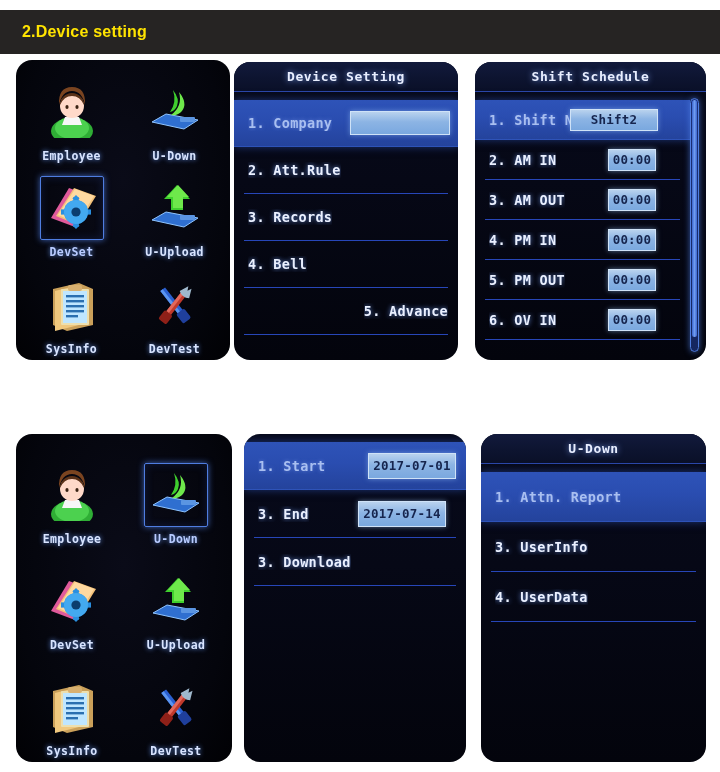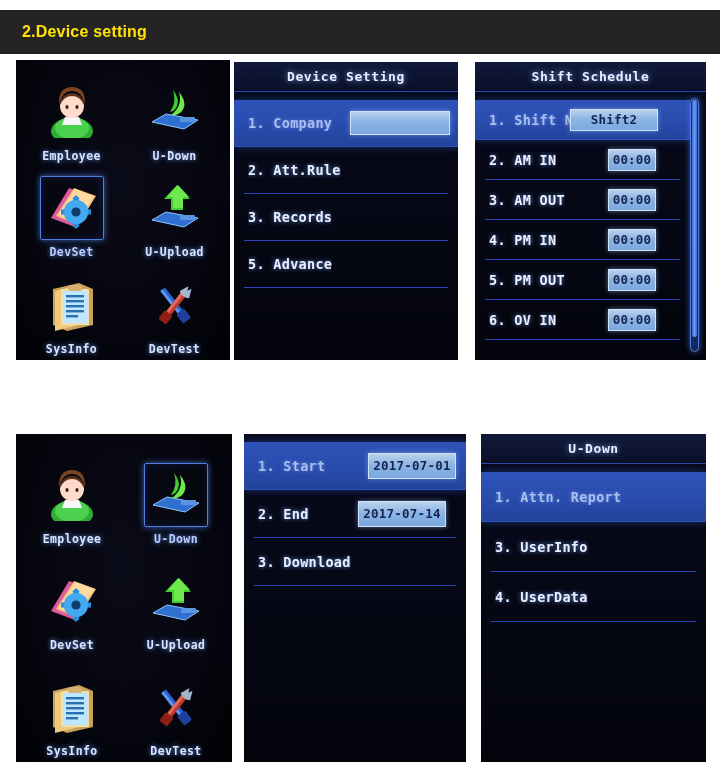--- a/index.html
+++ b/index.html
@@ -23,20 +23,21 @@
     white-space:nowrap;
   }
   #sec2-bar{ top:10px; }
   #sec3-bar{ top:377px; }
 
   
   .screen{
     position:absolute;
     background:#05060f;
     overflow:hidden;
+    border-radius:16px;
   }
   .screen.menu{
     background:linear-gradient(180deg,#070a1b 0%,#060816 40%,#03040c 100%);
   }
 
   
   .icon-grid{
     width:100%; height:100%;
     display:grid;
     grid-template-columns:1fr 1fr;
@@ -261,20 +262,23 @@
           <div class="rtext">1. Company</div>
           <div class="field" style="right: 8px; top: 50%; transform: translateY(-50%); width: 100px; height: 24px;"></div>
         </div>
         <div class="menu-row" style="height: 47px; padding-left: 4px;">
           <div class="rtext">2. Att.Rule</div>
         </div>
         <div class="menu-row" style="height: 47px; padding-left: 4px;">
           <div class="rtext">3. Records</div>
         </div>
         <div class="menu-row" style="height: 47px; padding-left: 4px;">
+          <div class="rtext">4. Bell</div>
+        </div>
+        <div class="menu-row" style="height: 47px; padding-left: 4px; justify-content: flex-end;">
           <div class="rtext">5. Advance</div>
         </div>
       </div>
   </div>
 
   <div class="screen menu" id="scr-shift" style="left:475px; top:62px; width:231px; height:298px;">
     <div class="menu-title">
       <span>Shift Schedule</span>
     </div>
     <div class="menu-body" id="shift-body" style="padding-right: 26px;">
@@ -413,21 +417,21 @@
       </div>
   </div>
 
   <div class="screen menu" id="scr-attn" style="left:244px; top:434px; width:222px; height:328px;">
     <div class="menu-body" id="attn-body">
         <div class="menu-row sel" style="height: 48px; padding-left: 14px; margin-left: -10px; margin-right: -10px; text-align: right;">
           <div class="rtext">1. Start</div>
           <div class="field" style="right: 10px; top: 50%; transform: translateY(-50%); width: 88px; height: 26px;">2017-07-01</div>
         </div>
         <div class="menu-row" style="height: 48px; padding-left: 4px;">
-          <div class="rtext">2. End</div>
+          <div class="rtext">3. End</div>
           <div class="field" style="right: 10px; top: 50%; transform: translateY(-50%); width: 88px; height: 26px;">2017-07-14</div>
         </div>
         <div class="menu-row" style="height: 48px; padding-left: 4px;">
           <div class="rtext">3. Download</div>
         </div>
       </div>
   </div>
 
   <div class="screen menu" id="scr-udown" style="left:481px; top:434px; width:225px; height:328px;">
     <div class="menu-title">

